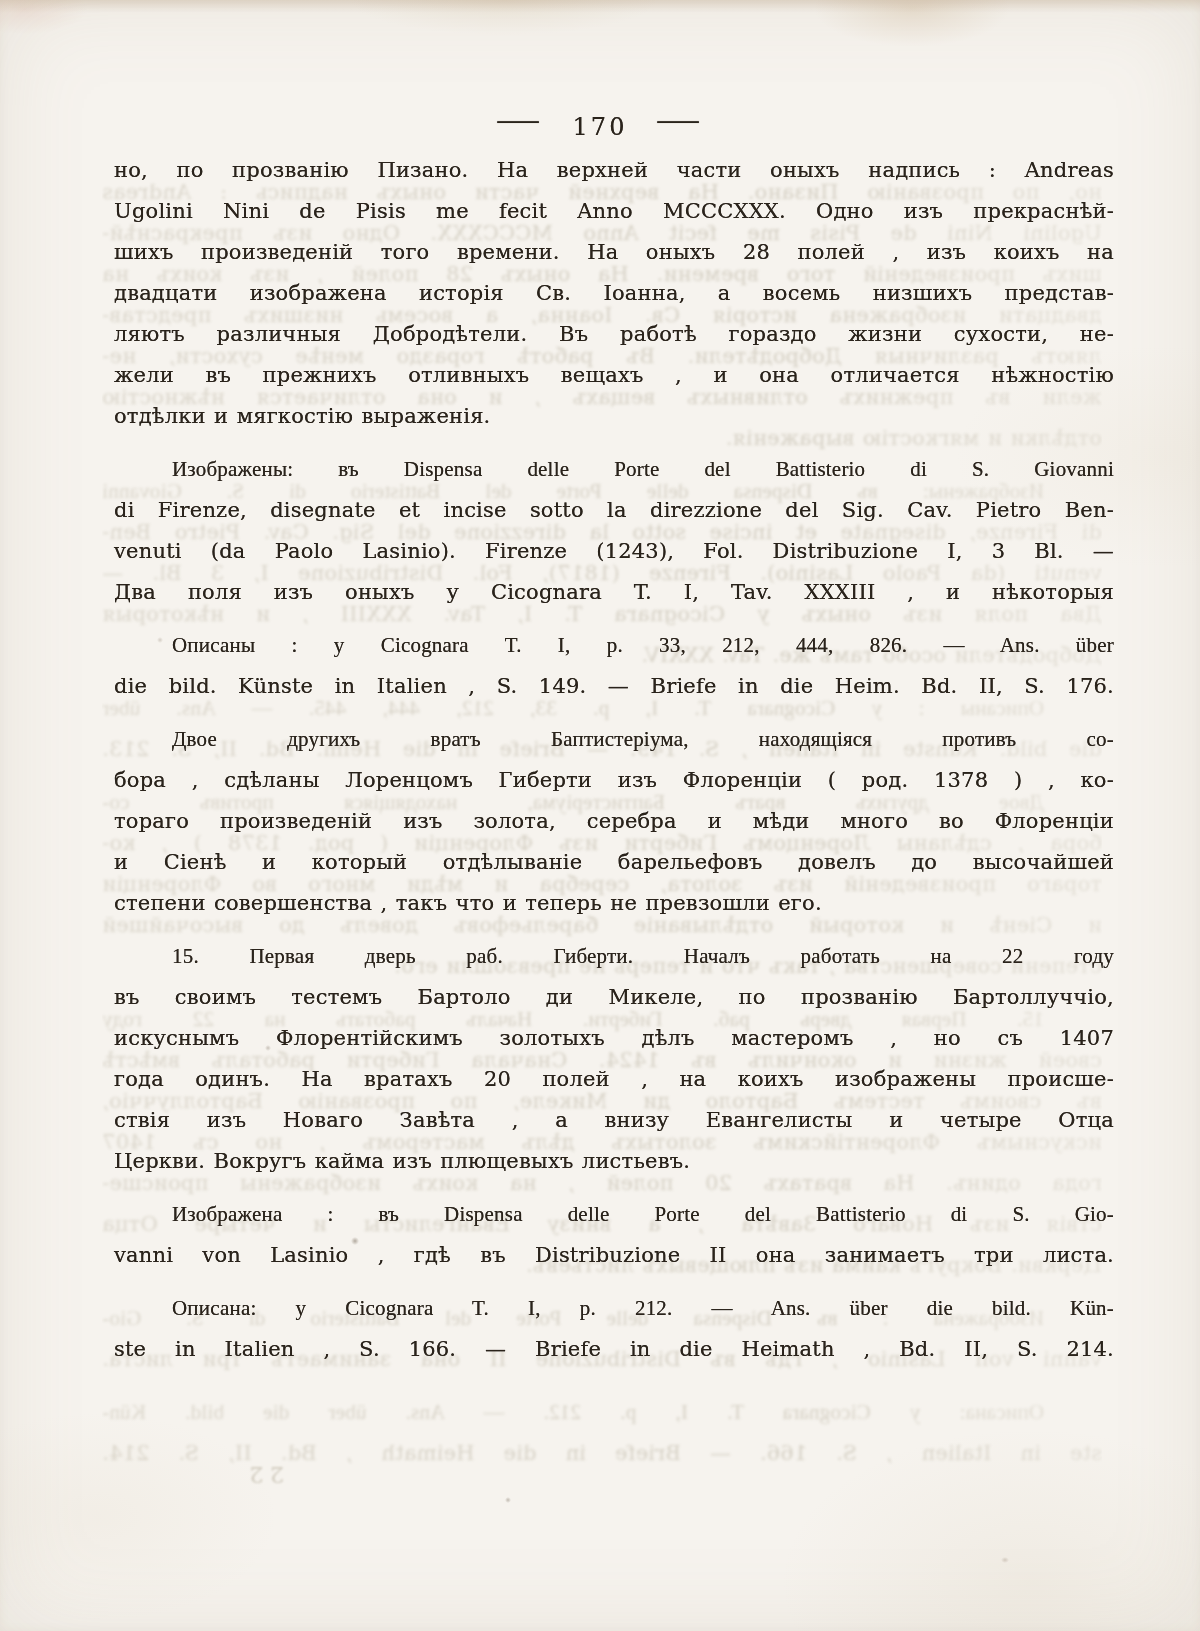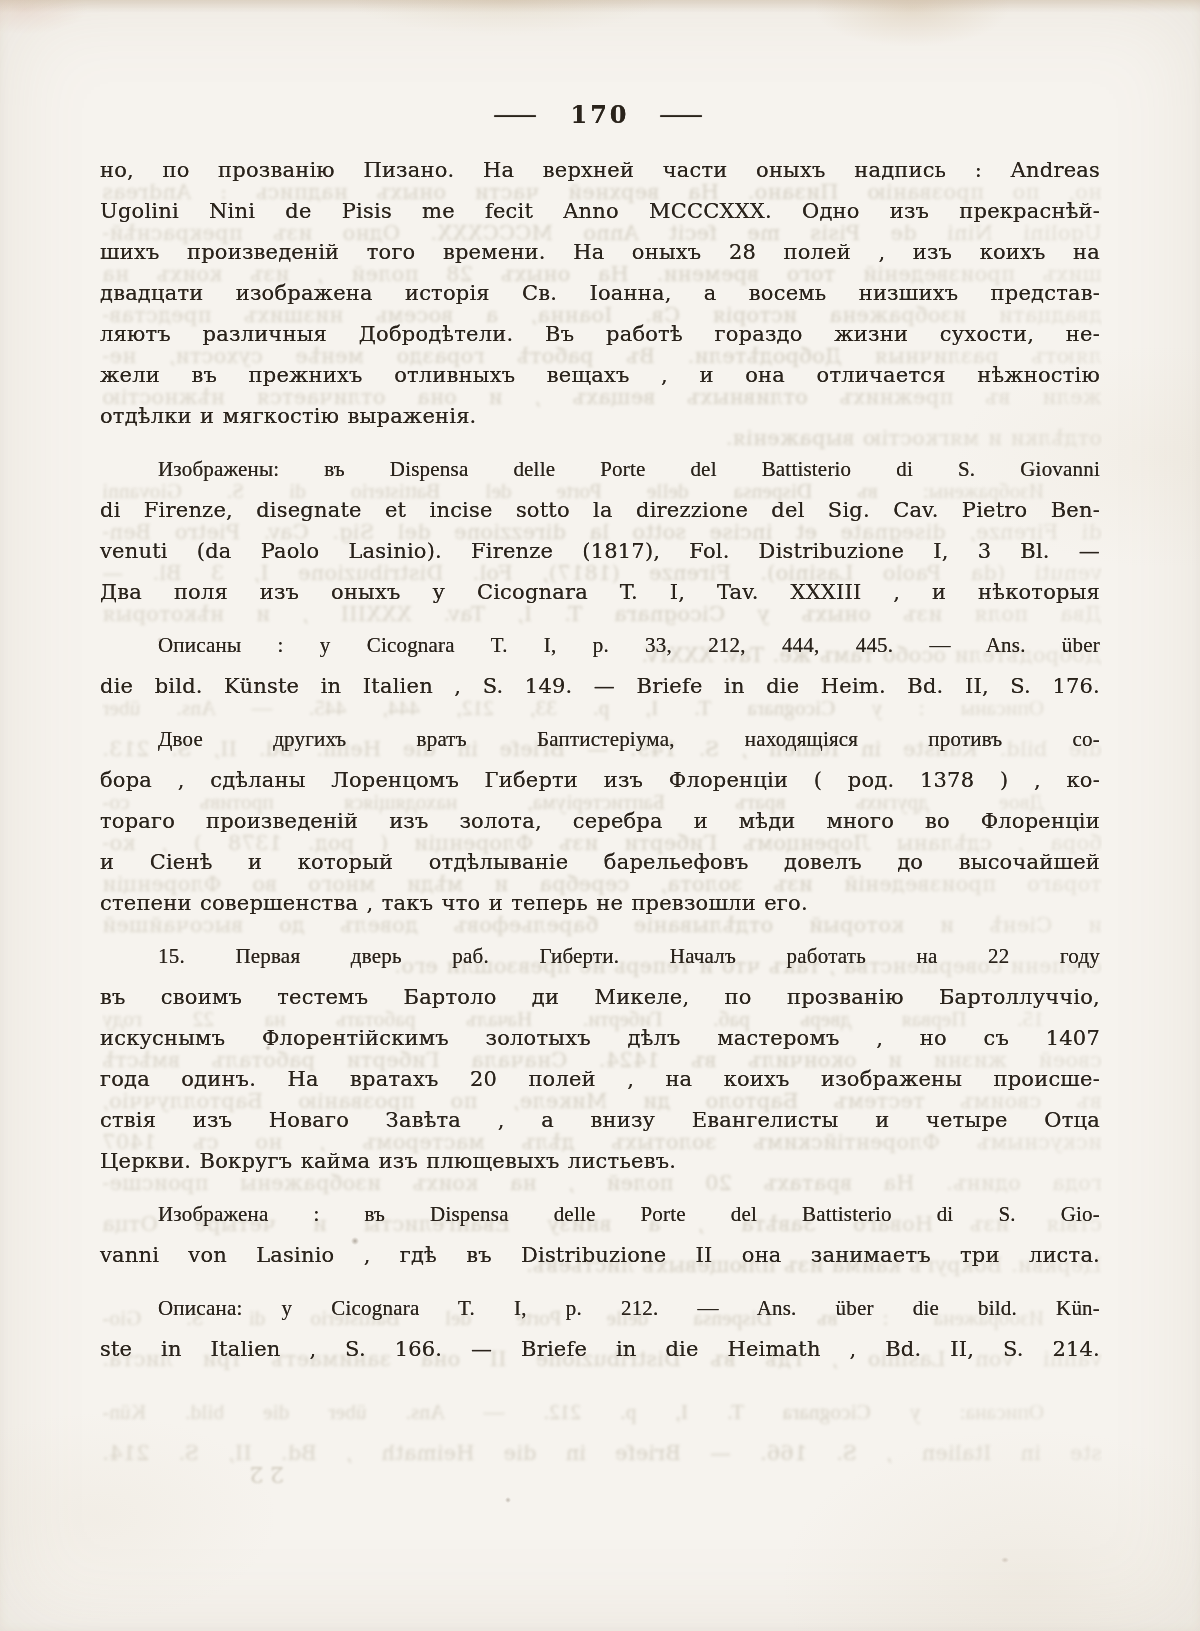--- a/index.html
+++ b/index.html
@@ -53,26 +53,26 @@
     gap: 40px;
     font-size: 24px;
     line-height: 30px;
     letter-spacing: 2px;
     text-shadow: 0 0 0.5px rgba(32,26,20,0.75);
   }
   .pagehead .hdash {
     display: inline-block;
     transform: scaleX(1.9) scaleY(1.15);
   }
-  .pagehead .folio { font-weight: bold; letter-spacing: 3px; }
+  .pagehead .folio { font-weight: normal; letter-spacing: 3px; margin-top: 12px; }
 
   
   .bodytext {
     position: absolute;
-    left: 100px;
+    left: 114px;
     top: 150px;
     width: 1000px;
     z-index: 3;
     font-size: 21px;
     line-height: 41px;
     letter-spacing: 0.2px;
     word-spacing: 1.5px;
     text-shadow: 0 0 0.45px rgba(32,26,20,0.8);
   }
   .bodytext p { margin: 0; }
@@ -142,26 +142,26 @@
       <span class="line">шихъ произведеній того времени. На оныхъ 28 полей , изъ коихъ на</span>
       <span class="line">двадцати изображена исторія Св. Іоанна, а восемь низшихъ представ-</span>
       <span class="line">ляютъ различныя Добродѣтели. Въ работѣ гораздо жизни сухости, не-</span>
       <span class="line">жели въ прежнихъ отливныхъ вещахъ , и она отличается нѣжностію</span>
       <span class="line end">отдѣлки и мягкостію выраженія.</span>
     </p>
 
     <p>
       <span class="line ind">Изображены: въ Dispensa delle Porte del Battisterio di S. Giovanni</span>
       <span class="line">di Firenze, disegnate et incise sotto la direzzione del Sig. Cav. Pietro Ben-</span>
-      <span class="line">venuti (da Paolo Lasinio). Firenze (1817), Fol. Distribuzione I, 3 Bl. —</span>
+      <span class="line">venuti (da Paolo Lasinio). Firenze (1243), Fol. Distribuzione I, 3 Bl. —</span>
       <span class="line">Два поля изъ оныхъ у Cicognara T. I, Tav. XXXIII , и нѣкоторыя</span>
     </p>
 
     <p>
-      <span class="line ind">Описаны : у Cicognara T. I, p. 33, 212, 444, 445. — Ans. über</span>
+      <span class="line ind">Описаны : у Cicognara T. I, p. 33, 212, 444, 826. — Ans. über</span>
       <span class="line">die bild. Künste in Italien , S. 149. — Briefe in die Heim. Bd. II, S. 176.</span>
     </p>
 
     <p>
       <span class="line ind">Двое другихъ вратъ Баптистеріума, находящіяся противъ со-</span>
       <span class="line">бора , сдѣланы Лоренцомъ Гиберти изъ Флоренціи ( род. 1378 ) , ко-</span>
       <span class="line">тораго произведеній изъ золота, серебра и мѣди много во Флоренціи</span>
       <span class="line">и Сіенѣ и который отдѣлываніе барельефовъ довелъ до высочайшей</span>
       <span class="line end">степени совершенства , такъ что и теперь не превзошли его.</span>
     </p>

